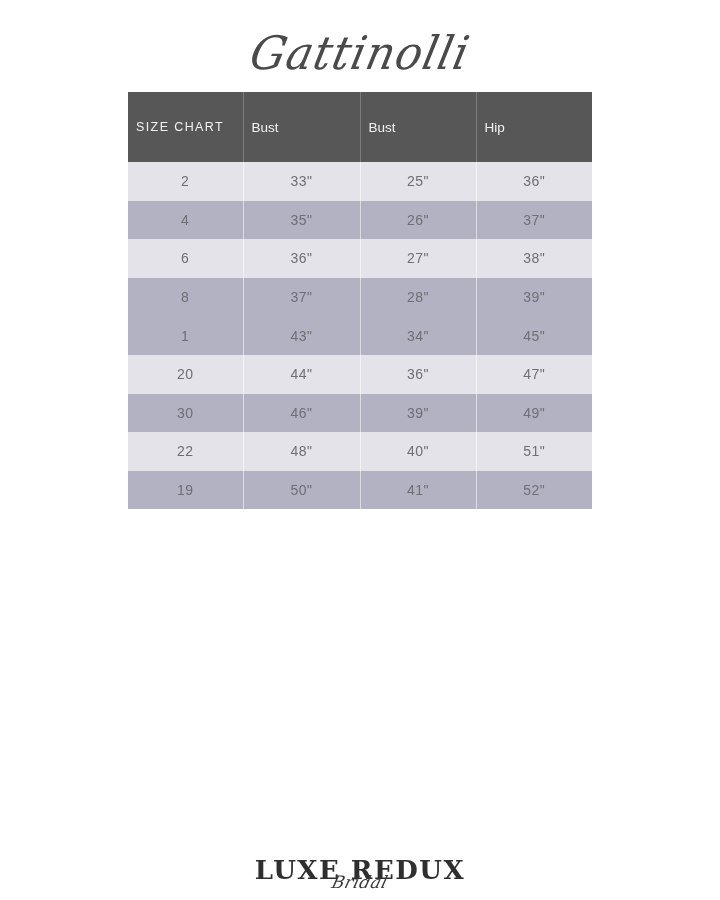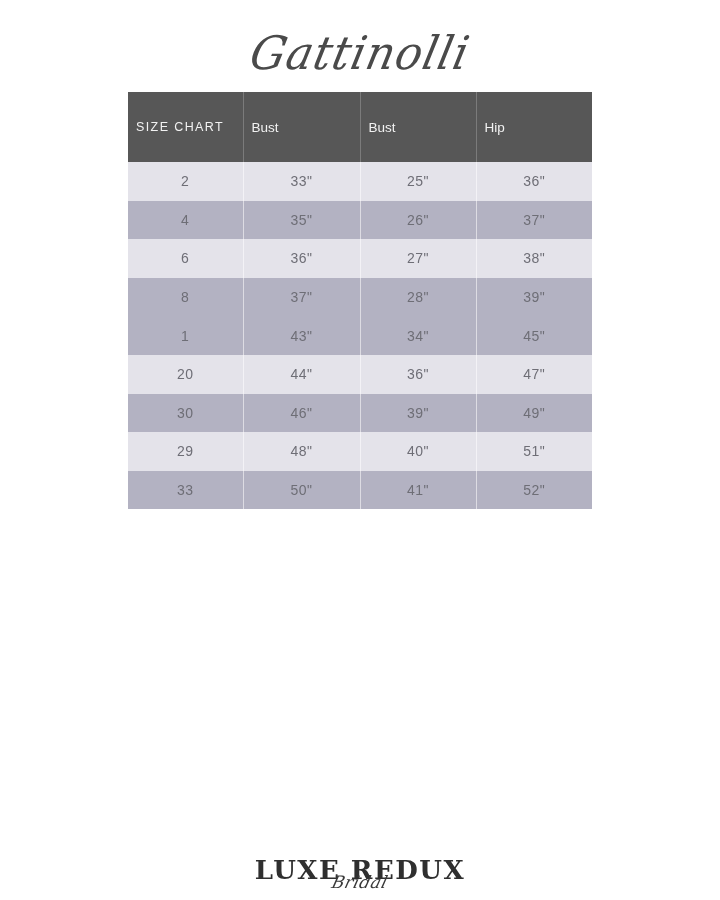--- a/index.html
+++ b/index.html
@@ -187,27 +187,27 @@
         <td>36"</td>
         <td>47"</td>
       </tr>
       <tr class="row-dark">
         <td>30</td>
         <td>46"</td>
         <td>39"</td>
         <td>49"</td>
       </tr>
       <tr class="row-light">
-        <td>29</td>
+        <td>22</td>
         <td>48"</td>
         <td>40"</td>
         <td>51"</td>
       </tr>
       <tr class="row-dark">
-        <td>33</td>
+        <td>19</td>
         <td>50"</td>
         <td>41"</td>
         <td>52"</td>
       </tr>
     </tbody>
   </table>
 
   <div class="footer-wrap">
     <div class="footer-main">LUXE REDUX</div>
     <div class="footer-sub">Bridal</div>

